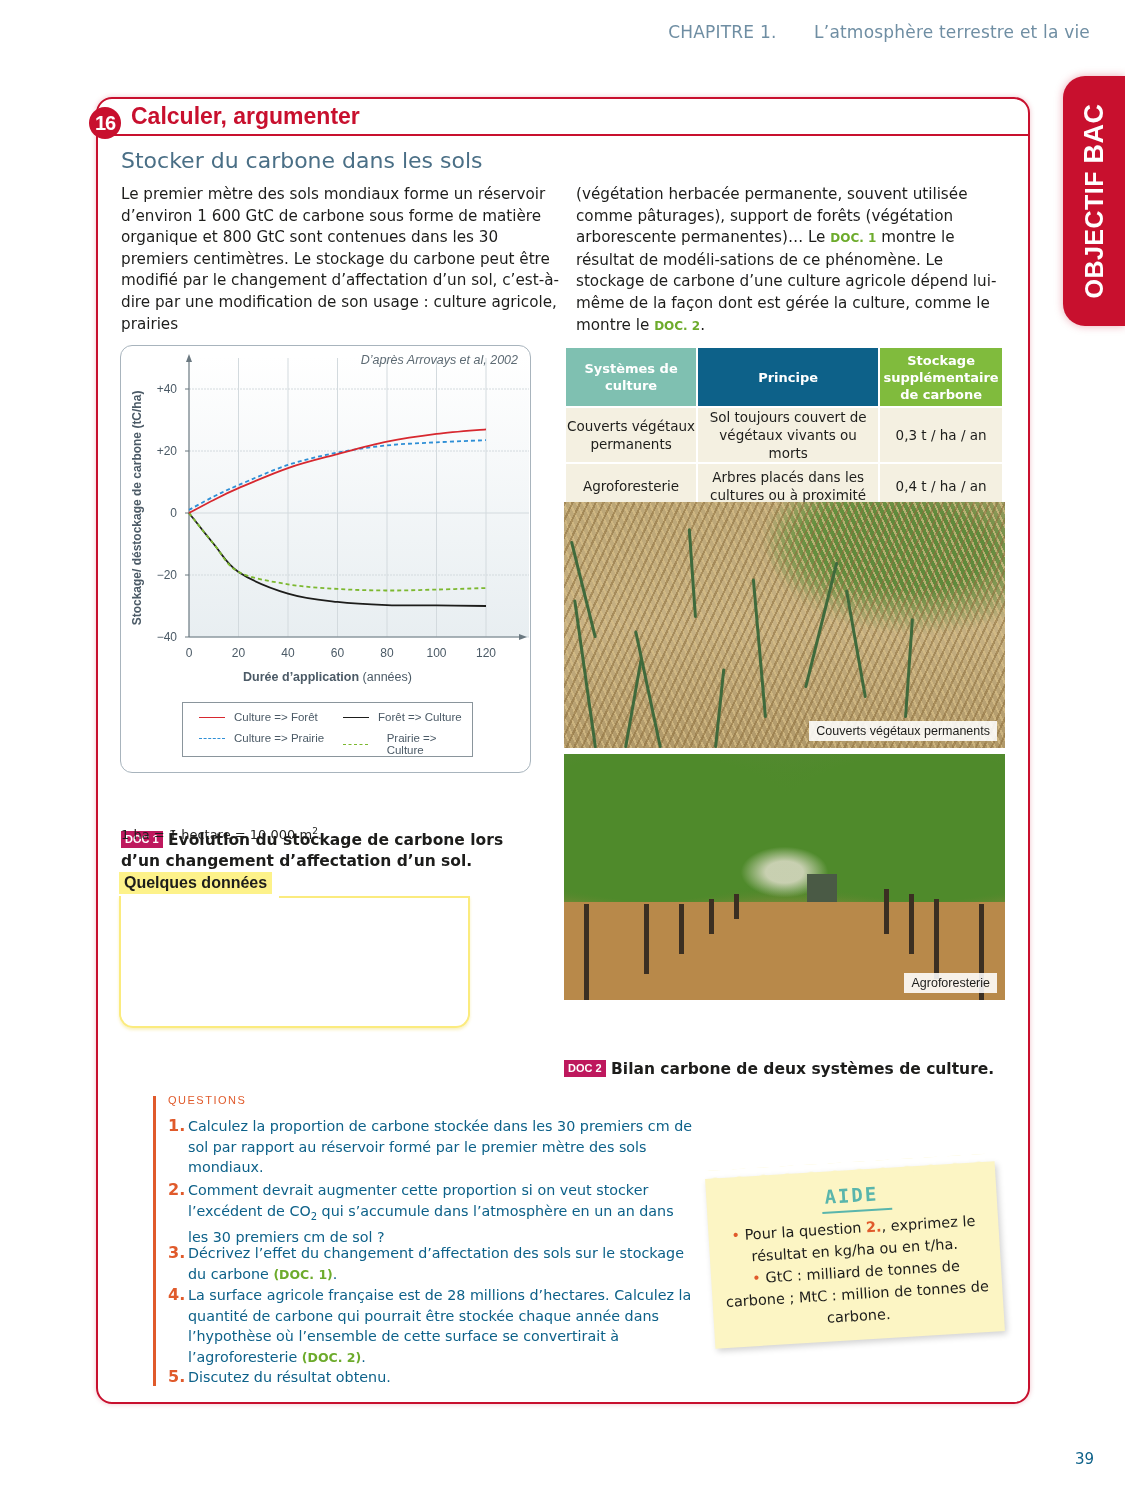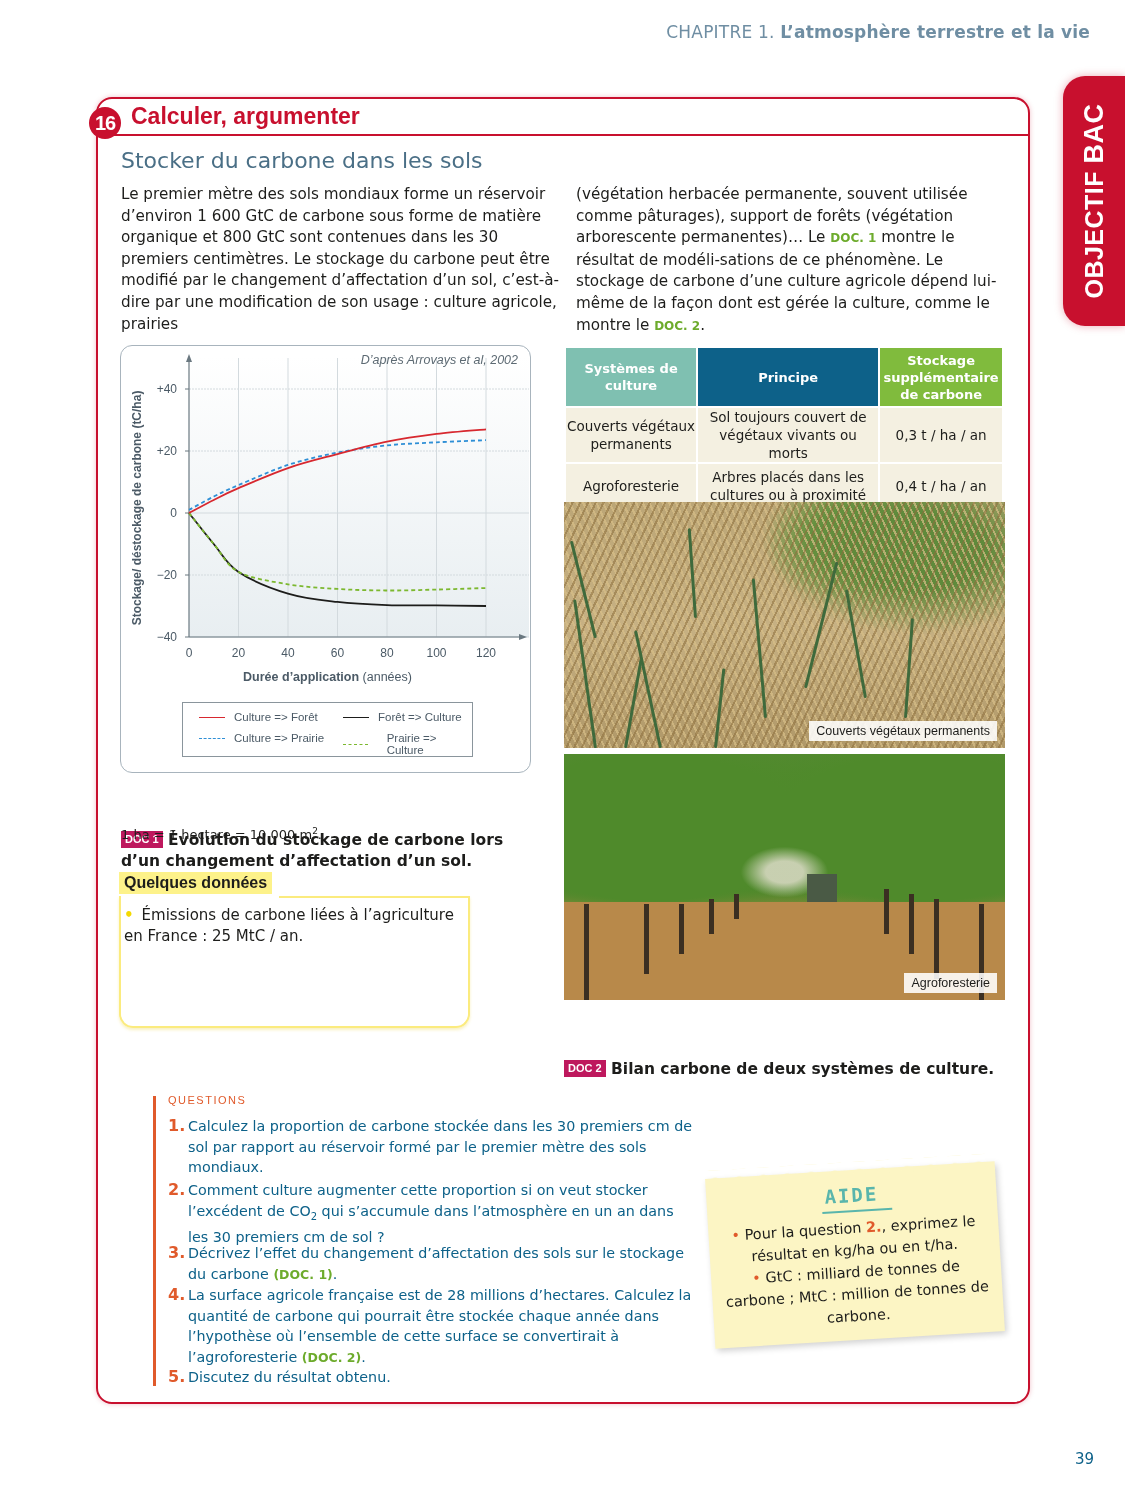--- a/index.html
+++ b/index.html
@@ -1,20 +1,20 @@
 <!DOCTYPE html>
 <html><head>
 <meta charset="utf-8">
 <style>
   * { box-sizing: border-box; margin: 0; padding: 0; }
   html, body { width: 1125px; height: 1500px; background: #ffffff; overflow: hidden; }
   body { position: relative; font-family: "DejaVu Sans", sans-serif; color: #1d1d1b; }
 
   .chapter-header { position: absolute; top: 22px; right: 35px; font-size: 17px; color: #6f8ea3; letter-spacing: 0.2px; }
-  .chapter-header .bold { font-weight: bold; }
+  .chapter-header .bold { font-weight: normal; margin-left: 32px; }
 
   .objectif-tab { position: absolute; top: 76px; left: 1063px; width: 62px; height: 250px; background: #c8102e; border-radius: 22px 0 0 22px; box-shadow: 0 0 8px rgba(200,16,46,0.35); }
   .objectif-tab .vtext { position: absolute; left: 50%; top: 50%; transform: translate(-50%,-50%) rotate(-90deg); white-space: nowrap; color: #fff; font-family: "Liberation Sans", sans-serif; font-size: 25px; letter-spacing: 0.5px; font-weight: bold; }
   .objectif-tab .vtext .light { font-weight: bold; }
   .objectif-tab .vtext .heavy { font-weight: 900; font-size: 27px; }
 
   .exercise-frame { position: absolute; left: 96px; top: 97px; width: 934px; height: 1307px; border: 2px solid #c8102e; border-radius: 16px; box-shadow: 0 0 5px rgba(200,16,46,0.25); }
   .exercise-frame .title-rule { position: absolute; left: 0; right: 0; top: 35px; height: 2px; background: #c8102e; }
 
   .ex-badge { position: absolute; left: 89px; top: 107px; width: 32px; height: 32px; border-radius: 50%; background: #c8102e; color: #fff; font-family: "Liberation Sans", sans-serif; font-weight: bold; font-size: 20px; text-align: center; line-height: 32px; letter-spacing: -1px; }
@@ -194,23 +194,20 @@
 <div class="doc1-caption">
   <span class="doc-label">DOC 1</span>
   <span>Évolution du stockage de carbone lors d’un changement d’affectation d’un sol.</span>
 </div>
 <div class="doc1-note">
   <span>1 ha = 1 hectare = 10 000 m</span><sup>2</sup><span>.</span>
 </div>
 
 <div class="donnees-label">Quelques données</div>
 <div class="donnees-box">
-  <div class="donnees-item" style="top:9px;">
-    <span class="bullet-yellow">•</span><span>Émissions de carbone liées à l’agriculture en France : 25 MtC / an.</span>
-  </div>
 </div>
 
 <table class="doc2-table">
   <thead>
     <tr>
       <th class="c1">Systèmes de culture</th>
       <th class="c2">Principe</th>
       <th class="c3">Stockage supplémentaire de carbone</th>
     </tr>
   </thead>
@@ -262,21 +259,21 @@
 
 <div class="questions">
   <div class="q-bar"></div>
   <div class="q-title">QUESTIONS</div>
   <div class="q-item" style="top:22px;">
     <span class="q-num">1.</span>
     <span>Calculez la proportion de carbone stockée dans les 30 premiers cm de sol par rapport au réservoir formé par le premier mètre des sols mondiaux.</span>
   </div>
   <div class="q-item" style="top:86px;">
     <span class="q-num">2.</span>
-    <span>Comment culture augmenter cette proportion si on veut stocker l’excédent de CO</span><sub>2</sub><span> qui s’accumule dans l’atmosphère en un an dans les 30 premiers cm de sol ?</span>
+    <span>Comment devrait augmenter cette proportion si on veut stocker l’excédent de CO</span><sub>2</sub><span> qui s’accumule dans l’atmosphère en un an dans les 30 premiers cm de sol ?</span>
   </div>
   <div class="q-item" style="top:149px;">
     <span class="q-num">3.</span>
     <span>Décrivez l’effet du changement d’affectation des sols sur le stockage du carbone </span><span class="q-ref">(DOC. 1)</span><span>.</span>
   </div>
   <div class="q-item" style="top:191px;">
     <span class="q-num">4.</span>
     <span>La surface agricole française est de 28 millions d’hectares. Calculez la quantité de carbone qui pourrait être stockée chaque année dans l’hypothèse où l’ensemble de cette surface se convertirait à l’agroforesterie </span><span class="q-ref">(DOC. 2)</span><span>.</span>
   </div>
   <div class="q-item" style="top:273px;">

